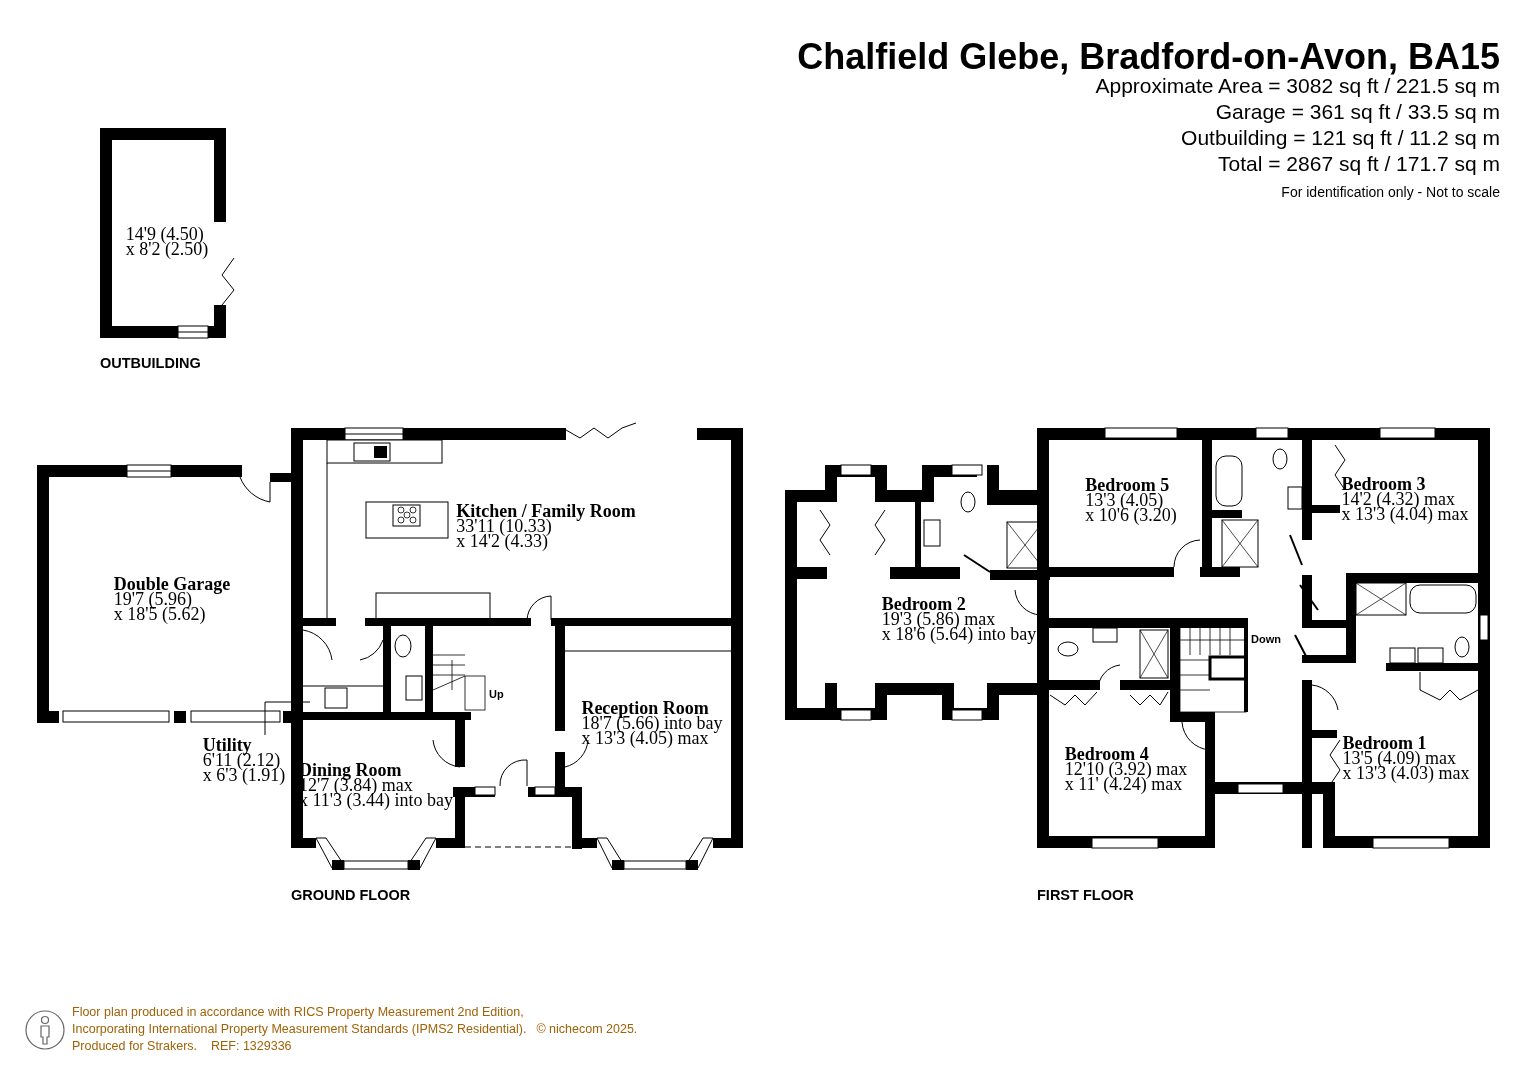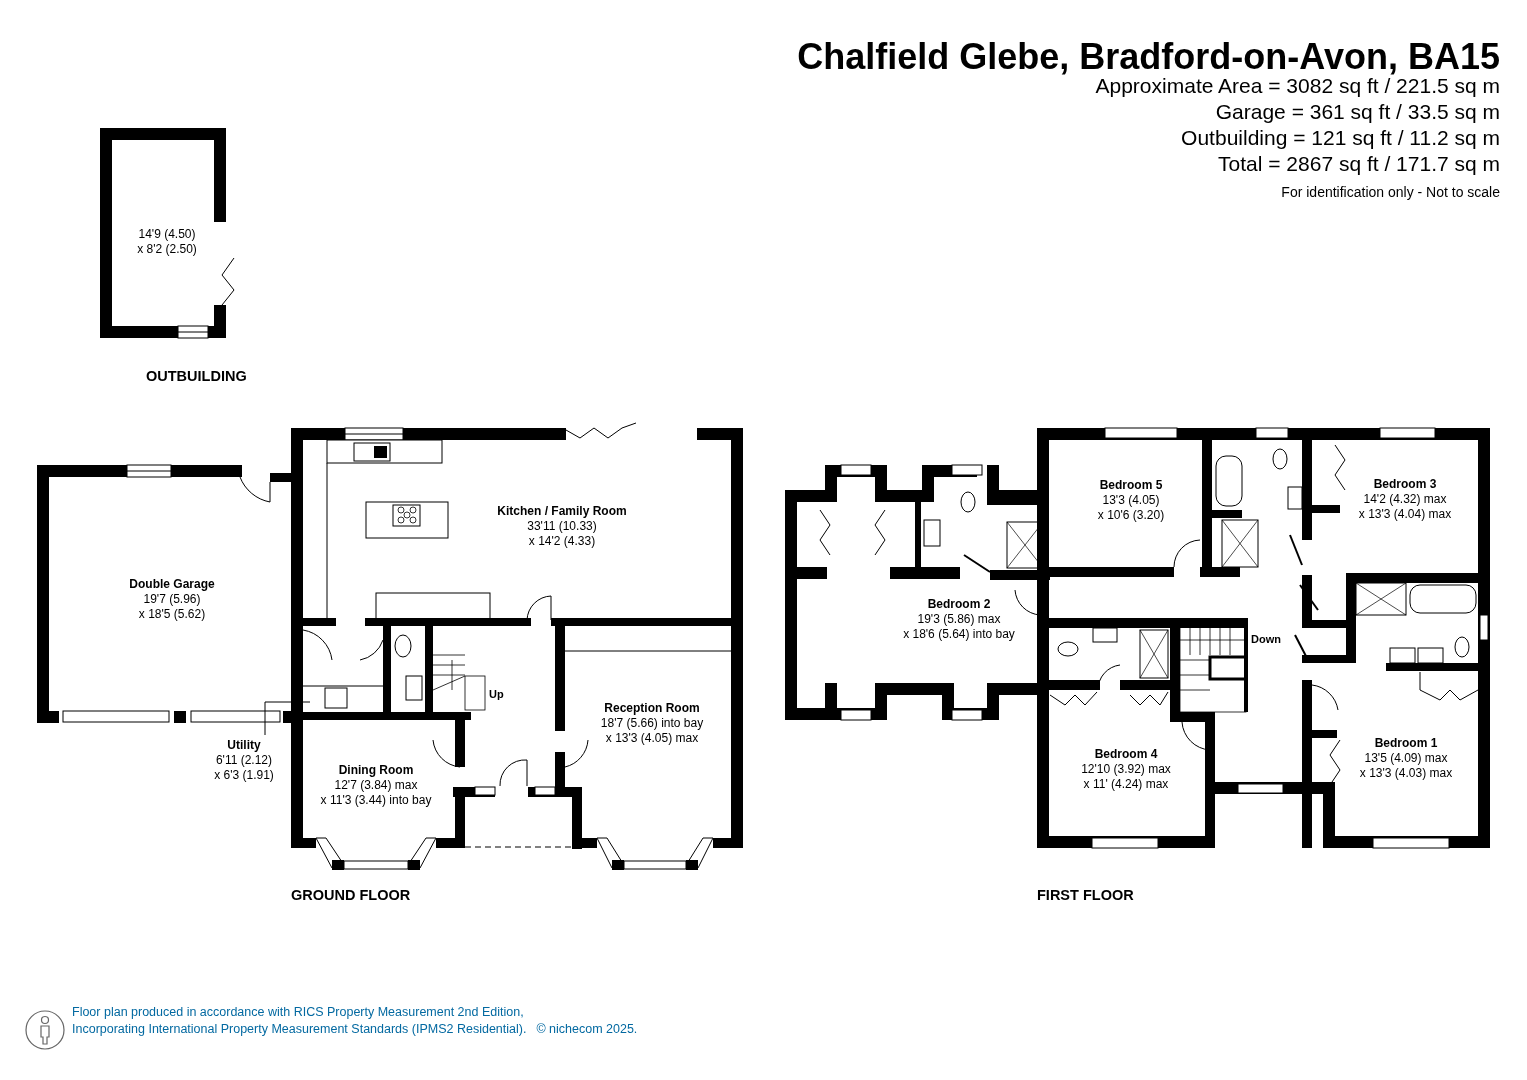--- a/index.html
+++ b/index.html
@@ -3,26 +3,26 @@
 <meta charset="utf-8">
 <style>
   html, body { margin: 0; padding: 0; background: #ffffff; }
   body { width: 1527px; height: 1080px; position: relative; overflow: hidden;
          font-family: "Liberation Sans", sans-serif; color: #000; }
   .abs { position: absolute; }
   #title { right: 27px; top: 36px; font-size: 36px; font-weight: bold; letter-spacing: 0px; white-space: nowrap; }
   .area-line { right: 27px; font-size: 21px; white-space: nowrap; text-align: right; }
   #note { right: 27px; top: 184px; font-size: 14px; white-space: nowrap; }
   svg.plan { position: absolute; left: 0; top: 0; }
-  .room-label { position: absolute; text-align: center; font-size: 12px; line-height: 15px; white-space: nowrap; transform: translateX(-50%); }
+  .room-label { position: absolute; text-align: left; font-size: 18px; line-height: 15px; white-space: nowrap; transform: translateX(-50%); font-family: Liberation Serif, serif; }
   .room-label .rn { font-weight: bold; display: block; }
   .room-label .dim { display: block; }
   .floor-label { position: absolute; font-size: 14.5px; font-weight: bold; white-space: nowrap; }
   .small-label { position: absolute; font-size: 11px; font-weight: bold; }
-  #footer { left: 72px; top: 1004px; font-size: 12.5px; line-height: 17px; color: #0369a1; }
+  #footer { left: 72px; top: 1004px; font-size: 12.5px; line-height: 17px; color: #a16207; }
   #footer .l2 span.copy { margin-left: 10px; }
   #person-icon { left: 24px; top: 1009px; }
 </style>
 </head>
 <body>
 
 <div id="title" class="abs">Chalfield Glebe, Bradford-on-Avon, BA15</div>
 <div class="abs area-line" style="top:74px">Approximate Area = 3082 sq ft / 221.5 sq m</div>
 <div class="abs area-line" style="top:100px">Garage = 361 sq ft / 33.5 sq m</div>
 <div class="abs area-line" style="top:126px">Outbuilding = 121 sq ft / 11.2 sq m</div>
@@ -279,28 +279,28 @@
     </g>
     <rect x="1210" y="657" width="36" height="22" fill="#fff" stroke="#000" stroke-width="3"></rect>
     <rect x="1244" y="618" width="4" height="94"></rect>
   </g>
 </svg>
 
 <div class="room-label" style="left:167px; top:227px;">
   <span class="dim">14'9 (4.50)</span>
   <span class="dim">x 8'2 (2.50)</span>
 </div>
-<div class="floor-label" style="left:100px; top:368px;margin-left:46px;">OUTBUILDING</div>
+<div class="floor-label" style="left:100px; top:355px;">OUTBUILDING</div>
 
 <div class="room-label" style="left:172px; top:577px;">
   <span class="rn">Double Garage</span>
   <span class="dim">19'7 (5.96)</span>
   <span class="dim">x 18'5 (5.62)</span>
 </div>
-<div class="room-label" style="left:546px; top:504px;margin-left:16px;">
+<div class="room-label" style="left:546px; top:504px;">
   <span class="rn">Kitchen / Family Room</span>
   <span class="dim">33'11 (10.33)</span>
   <span class="dim">x 14'2 (4.33)</span>
 </div>
 <div class="room-label" style="left:244px; top:738px;">
   <span class="rn">Utility</span>
   <span class="dim">6'11 (2.12)</span>
   <span class="dim">x 6'3 (1.91)</span>
 </div>
 <div class="room-label" style="left:376px; top:763px;">
@@ -347,13 +347,14 @@
 <svg id="person-icon" class="abs" width="42" height="42" viewBox="0 0 42 42">
   <circle cx="21" cy="21" r="19" fill="none" stroke="#666" stroke-width="1.2"></circle>
   <circle cx="21" cy="11" r="3.5" fill="none" stroke="#666" stroke-width="1.2"></circle>
   <path d="M17,17 L25,17 L25,28 L23,28 L23,35 L19,35 L19,28 L17,28 Z" fill="none" stroke="#666" stroke-width="1.2"></path>
 </svg>
 <div id="footer" class="abs">
   <div>Floor plan produced in accordance with RICS Property Measurement 2nd Edition,</div>
   <div class="l2">
     <span>Incorporating International Property Measurement Standards (IPMS2 Residential).</span><span class="copy">© nichecom 2025.</span>
   </div>
+  <div style="white-space:pre">Produced for Strakers.    REF: 1329336</div>
 </div>
 
 </body></html>

